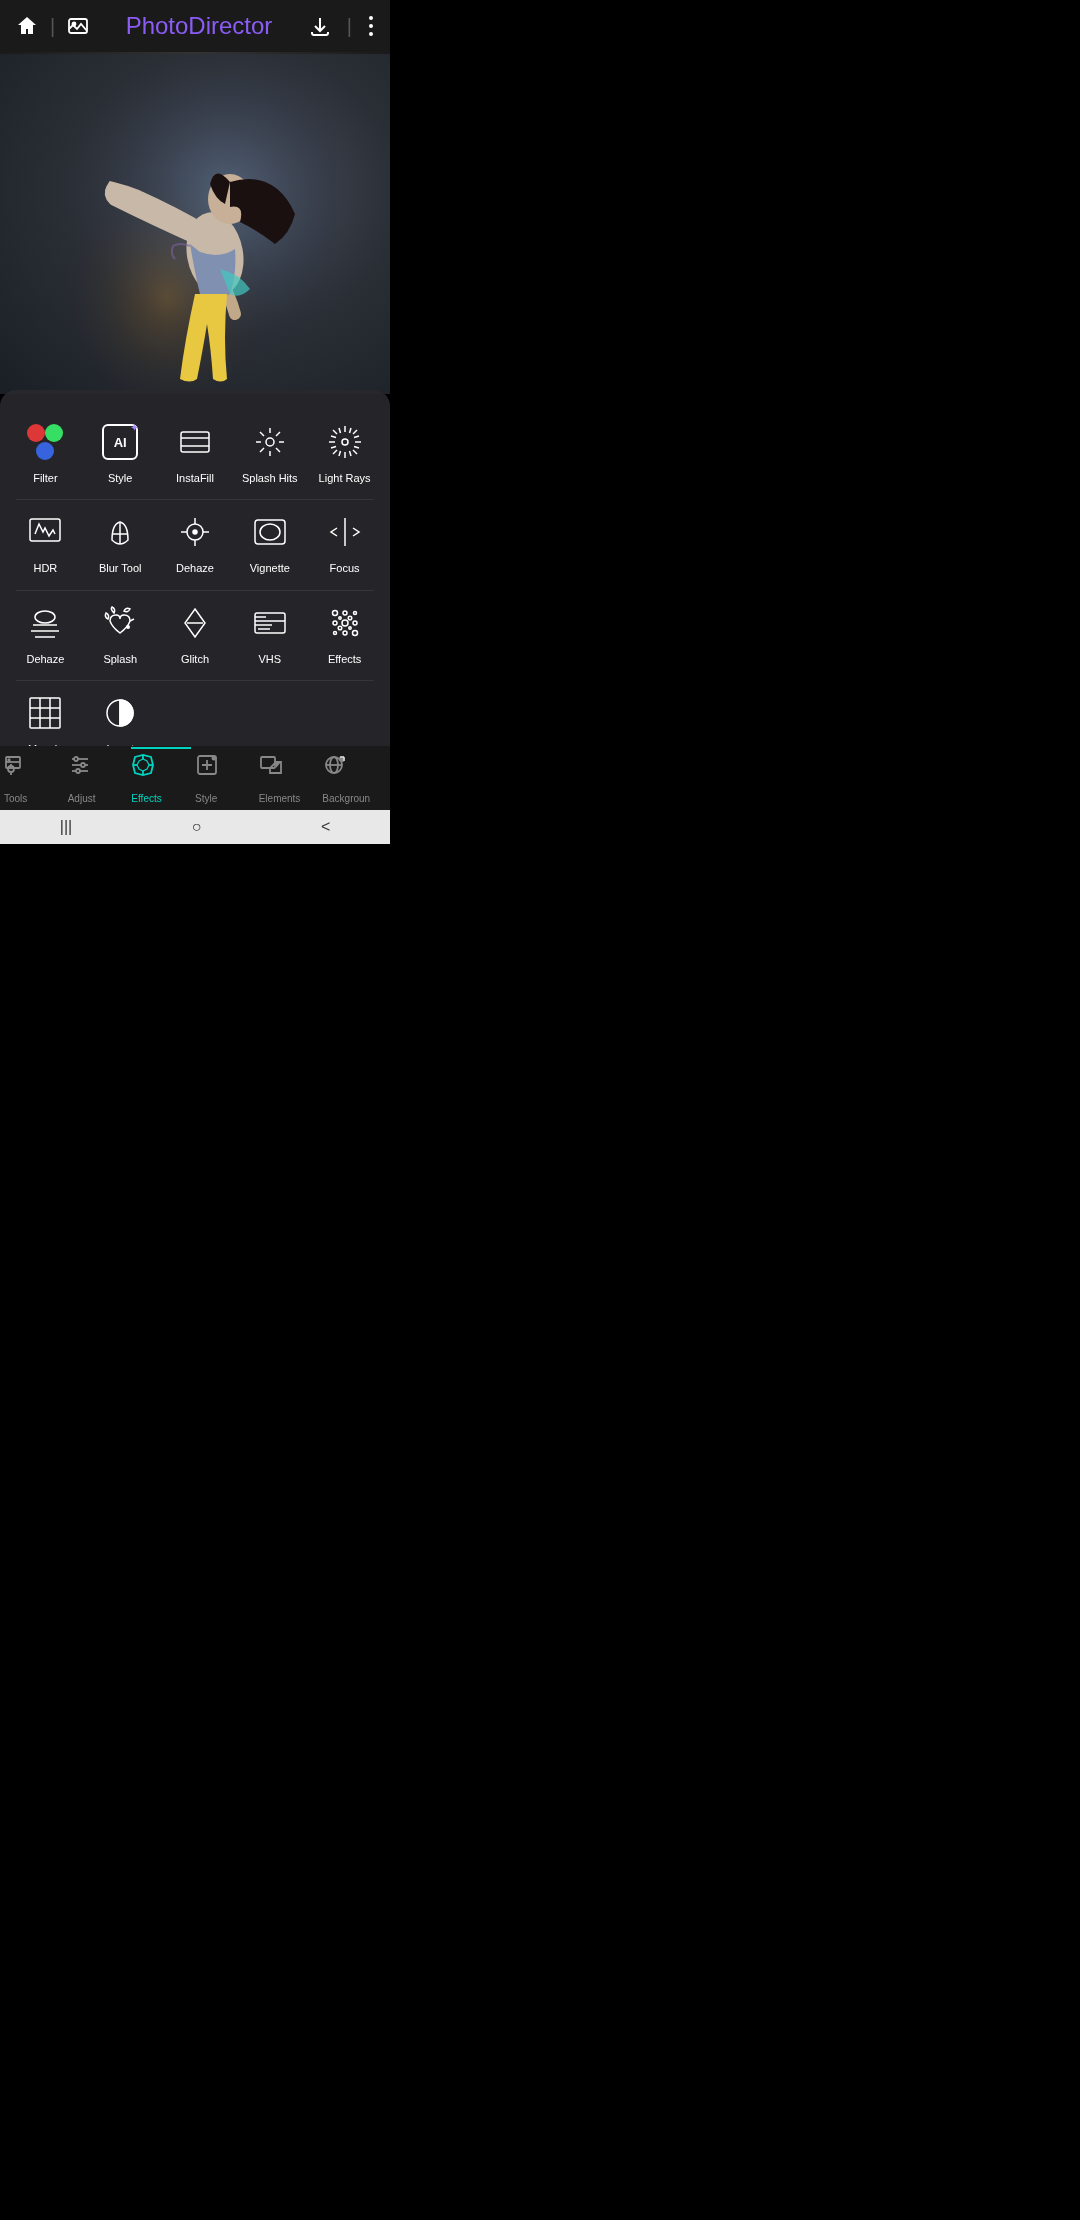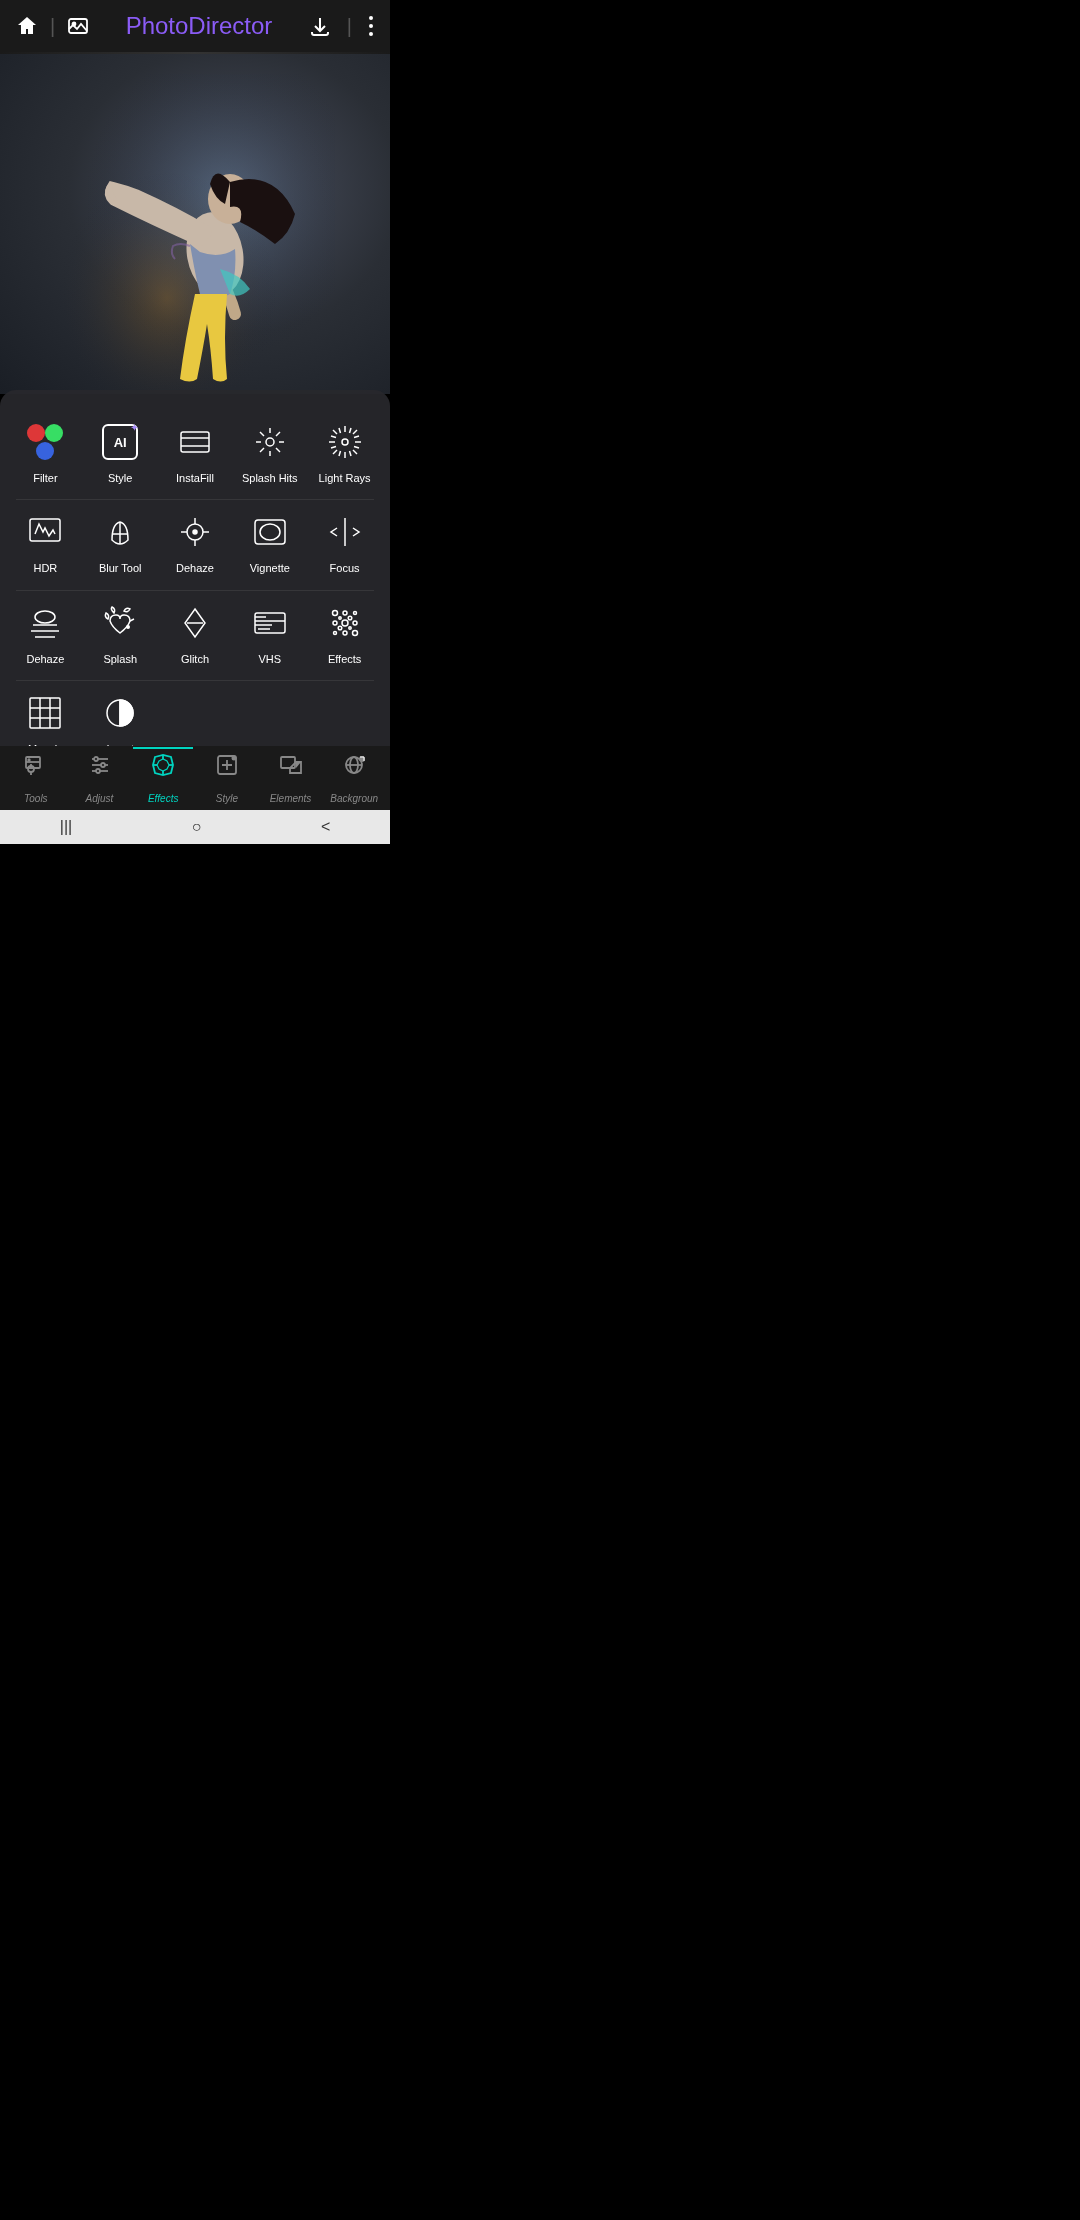--- a/index.html
+++ b/index.html
@@ -150,26 +150,25 @@
       display: flex;
       align-items: center;
       justify-content: space-around;
       padding: 0 4px;
       z-index: 10;
     }
 
     .nav-item {
       display: flex;
       flex-direction: column;
-      align-items: center;
+      align-items: flex-start;
       gap: 16px;
       cursor: pointer;
       flex: 1;
       padding: 6px 0;
-      font-style: italic;
     }
 
     .nav-item .nav-label {
       font-size: 10px;
       color: #888;
     }
 
     .nav-item.active .nav-icon,
     .nav-item.active .nav-label {
       color: #00d4c0;

